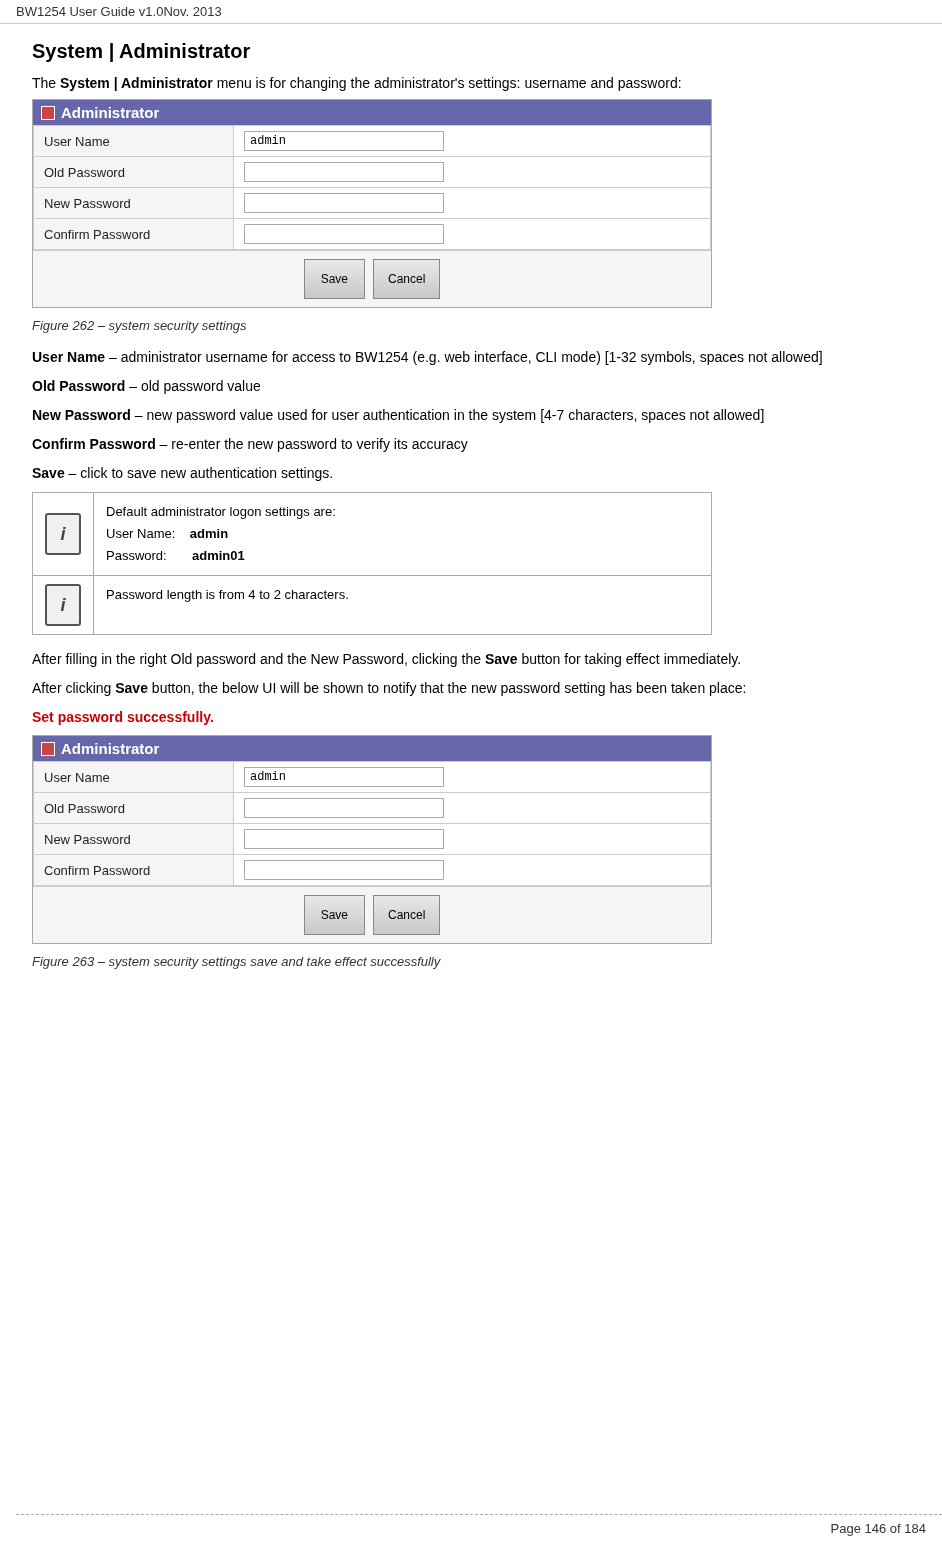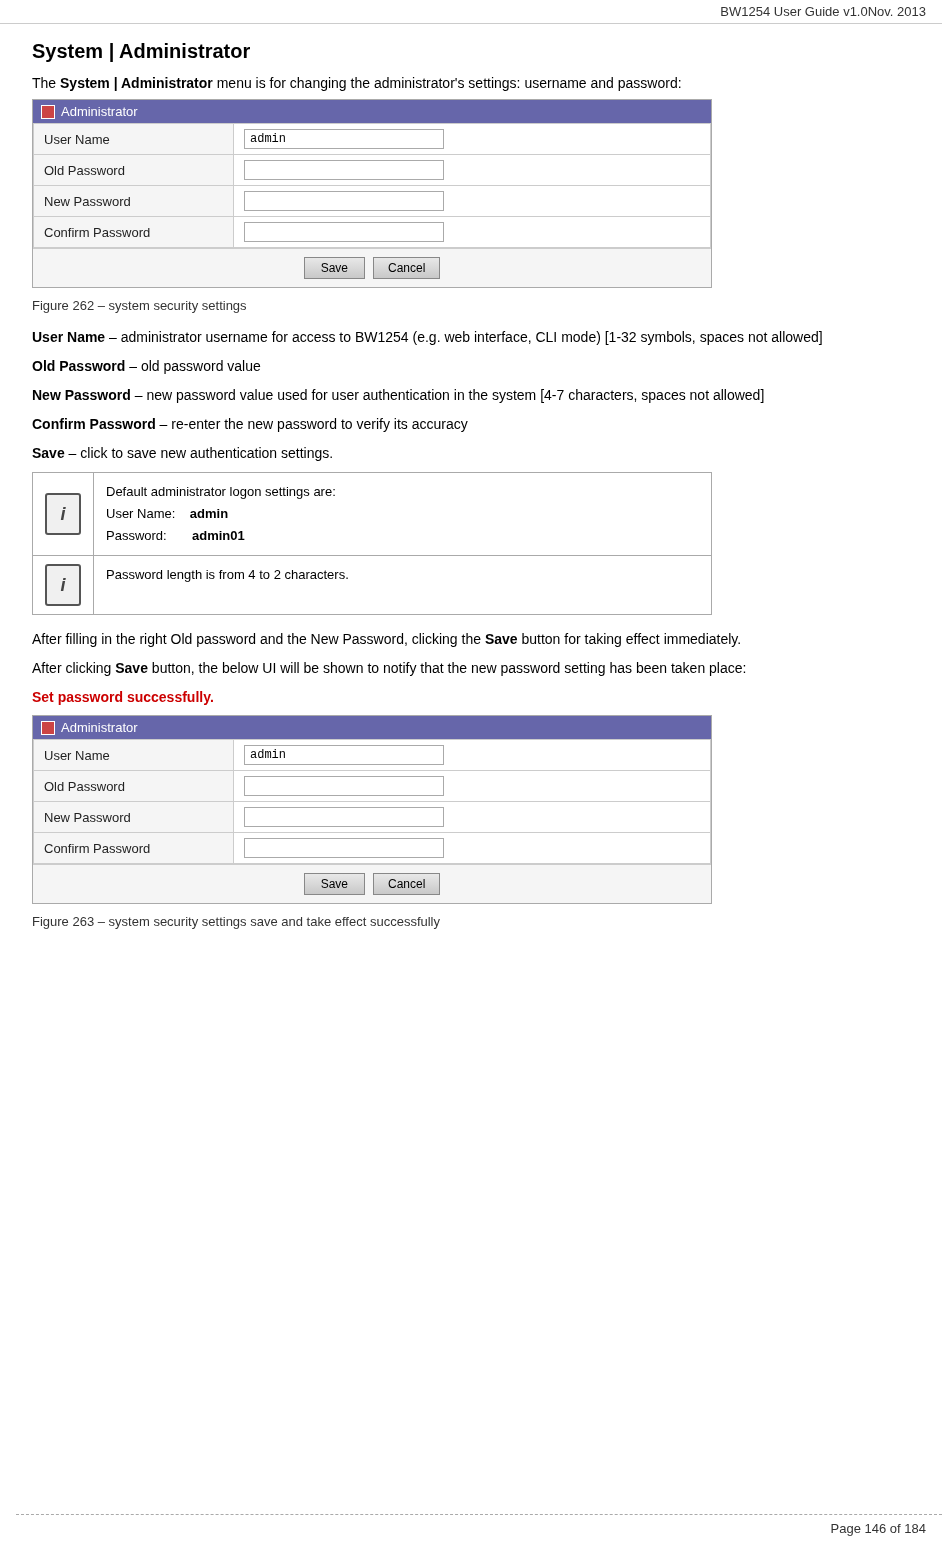--- a/index.html
+++ b/index.html
@@ -7,21 +7,21 @@
       font-family: Arial, sans-serif;
       font-size: 14px;
       color: #000;
       background: #fff;
       width: 942px;
       min-height: 1542px;
       position: relative;
     }
     .header-bar {
       display: flex;
-      justify-content: flex-end;
+      justify-content: flex-start;
       align-items: center;
       padding: 4px 16px;
       border-bottom: 1px solid #ccc;
       font-size: 13px;
       color: #333;
     }
     .content {
       padding: 16px 32px 60px 32px;
     }
     .page-title {
@@ -44,22 +44,22 @@
     
     .admin-panel {
       border: 1px solid #aaa;
       margin-bottom: 10px;
       width: 680px;
     }
     .admin-panel-header {
       background: #6666aa;
       color: #fff;
       padding: 4px 8px;
-      font-size: 13px;
-      font-weight: normal;
+      font-size: 15px;
+      font-weight: bold;
       display: flex;
       align-items: center;
       gap: 6px;
     }
     .admin-panel-header .icon-sq {
       width: 14px;
       height: 14px;
       background: #cc4444;
       display: inline-block;
       border: 1px solid #fff;
@@ -101,26 +101,27 @@
       background: linear-gradient(to bottom, #e8e8e8, #c8c8c8);
       border: 1px solid #888;
       padding: 3px 16px;
       font-size: 12px;
       cursor: pointer;
       color: #000;
     }
     .btn-cancel {
       background: linear-gradient(to bottom, #e8e8e8, #c8c8c8);
       border: 1px solid #888;
-      padding: 3px 14px;
+      padding: 12px 14px;
       font-size: 12px;
       cursor: pointer;
       color: #000;
     }
     .figure-caption {
+      font-style: italic;
       font-size: 13px;
       color: #333;
       margin-top: 6px;
       margin-bottom: 14px;
     }
     .param-section {
       margin-bottom: 8px;
       line-height: 1.5;
     }
     .param-bold { font-weight: bold; }

